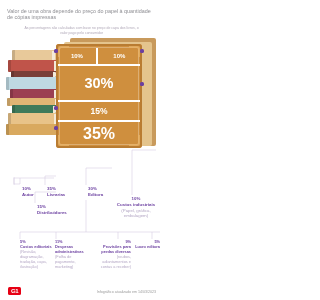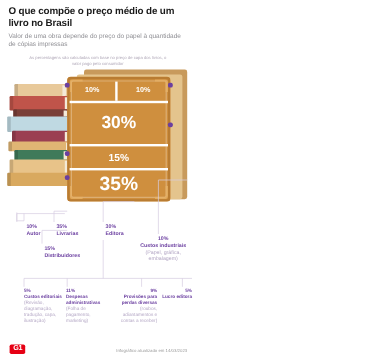--- a/index.html
+++ b/index.html
@@ -126,21 +126,20 @@
   }
   .credit {
     position:absolute; right:7px; bottom:6px;
     font-size:3.6px; color:#9b9b9b;
   }
 </style>
 </head>
 <body>
 
 <div class="header">
-  <div class="title">O que compõe o preço médio de um livro no Brasil</div>
   <div class="subtitle">Valor de uma obra depende do preço do papel à quantidade de cópias impressas</div>
   <div class="note">As percentagens são calculadas com base no preço de capa dos livros, o valor pago pelo consumidor</div>
 </div>
 
 <div class="illus">
 
   <div class="stack">
     <div class="bk bk1">
         <div class="bn"></div>
         <div class="pg"></div>

